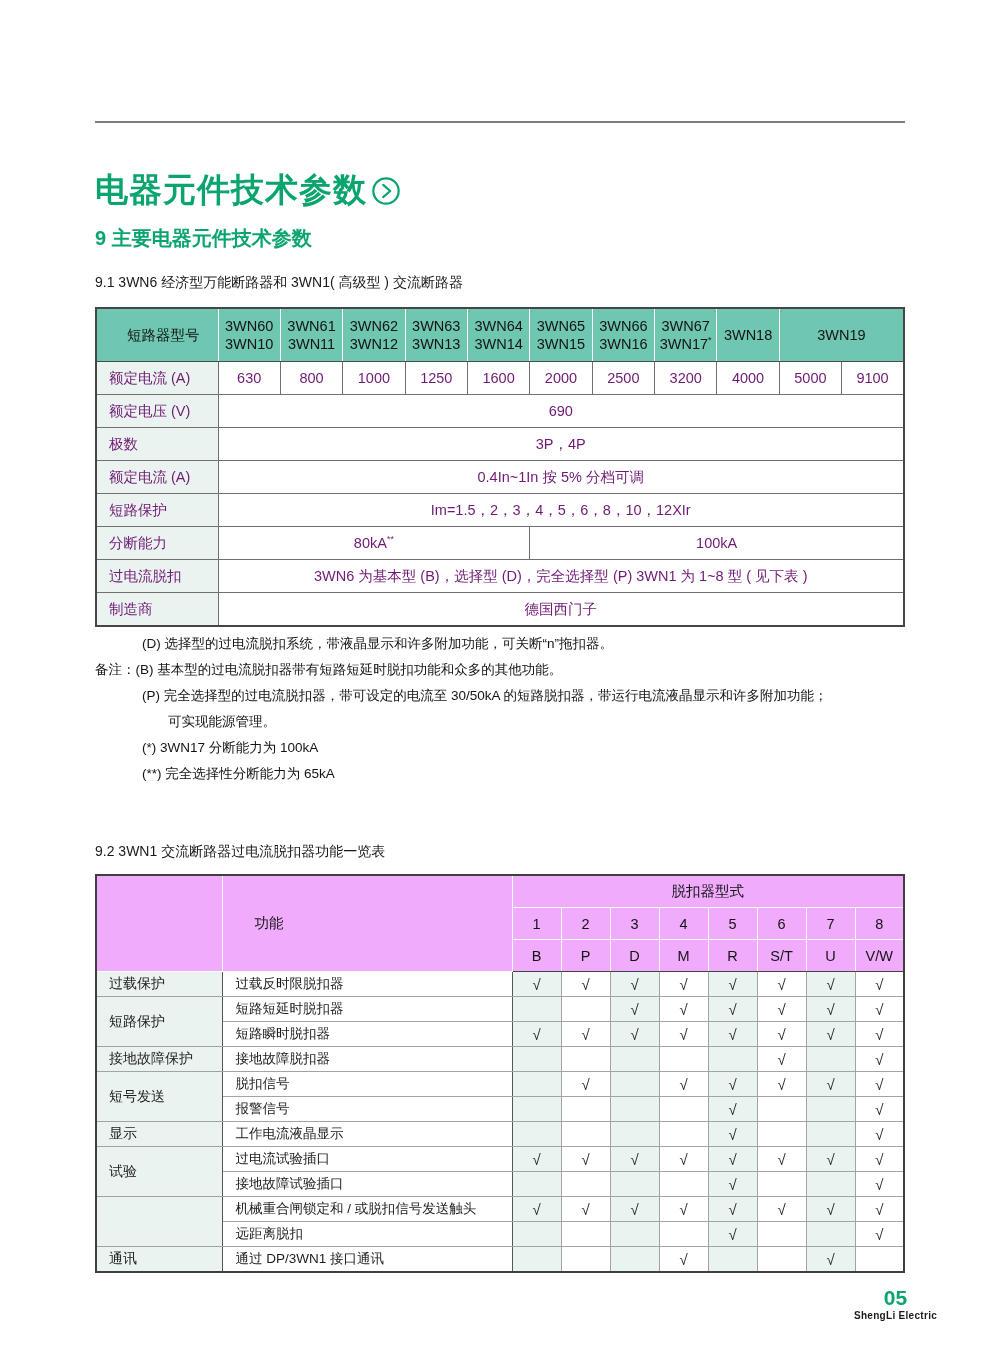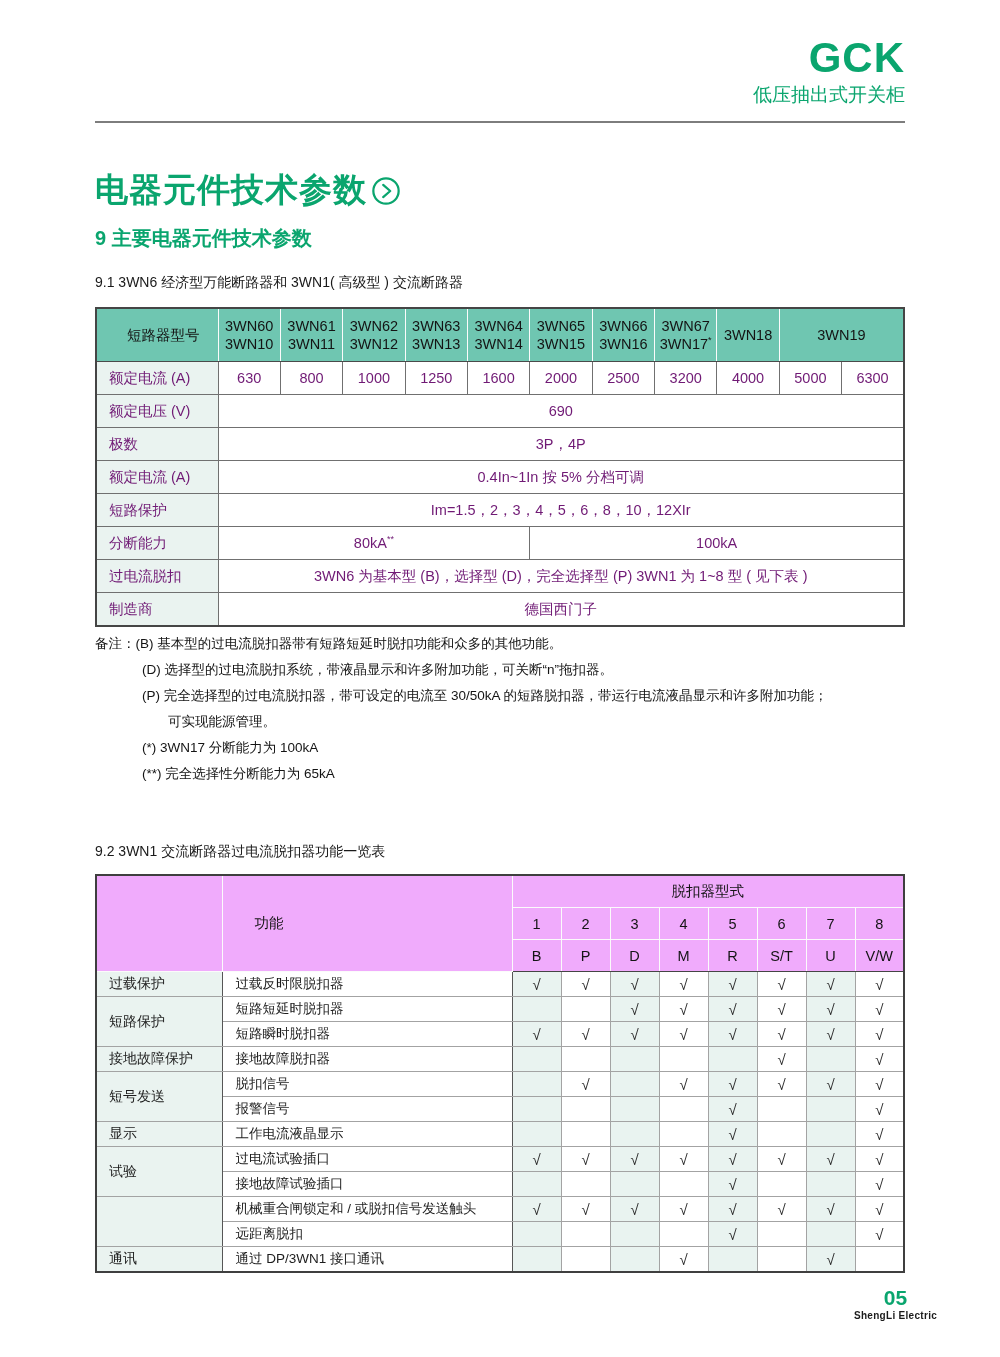--- a/index.html
+++ b/index.html
@@ -60,24 +60,20 @@
   
   .footer{position:absolute;top:1286px;left:818px;width:155px;text-align:center;}
   .pageno{font-size:21px;font-weight:600;color:#0aa56e;line-height:1.1;}
   .logo-text{font-size:10px;font-weight:bold;color:#1b1b1b;letter-spacing:0.3px;margin-top:1px;}
 </style>
 </head>
 <body>
 
 <div class="page">
 
-  <div class="hdr">
-    <div class="brand">GCK</div>
-    <div class="brand-sub">低压抽出式开关柜</div>
-  </div>
   <div class="hdr-line"></div>
 
   <div class="title-row">
     <h1 class="page-title">电器元件技术参数</h1>
     <svg class="fwd-icon" viewBox="0 0 32 32">
       <circle cx="16" cy="16" r="13.5" fill="none" stroke="#0aa56e" stroke-width="2.4"></circle>
       <polyline points="13,9.5 20.5,16 13,22.5" fill="none" stroke="#0aa56e" stroke-width="2.4" stroke-linecap="round" stroke-linejoin="round"></polyline>
     </svg>
   </div>
 
@@ -149,21 +145,21 @@
             <td>630</td>
             <td>800</td>
             <td>1000</td>
             <td>1250</td>
             <td>1600</td>
             <td>2000</td>
             <td>2500</td>
             <td>3200</td>
             <td>4000</td>
             <td>5000</td>
-            <td>6300</td>
+            <td>9100</td>
           </tr>
           <tr>
             <td class="lbl">额定电压 (V)</td>
             <td colspan="11">690</td>
           </tr>
           <tr>
             <td class="lbl">极数</td>
             <td colspan="11">3P，4P</td>
           </tr>
           <tr>
@@ -185,22 +181,22 @@
           </tr>
           <tr>
             <td class="lbl">制造商</td>
             <td colspan="11">德国西门子</td>
           </tr>
         </tbody>
       </table>
     </div>
 
   <div id="notes-mount" class="notes">
+      <div class="nline ind1"><span>(D) 选择型的过电流脱扣系统，带液晶显示和许多附加功能，可关断“n”拖扣器。</span></div>
       <div class="nline"><span>备注：</span><span>(B) 基本型的过电流脱扣器带有短路短延时脱扣功能和众多的其他功能。</span></div>
-      <div class="nline ind1"><span>(D) 选择型的过电流脱扣系统，带液晶显示和许多附加功能，可关断“n”拖扣器。</span></div>
       <div class="nline ind1"><span>(P) 完全选择型的过电流脱扣器，带可设定的电流至 30/50kA 的短路脱扣器，带运行电流液晶显示和许多附加功能；</span></div>
       <div class="nline ind2"><span>可实现能源管理。</span></div>
       <div class="nline ind1"><span>(*) 3WN17 分断能力为 100kA</span></div>
       <div class="nline ind1"><span>(**) 完全选择性分断能力为 65kA</span></div>
     </div>
 
   <div class="cap cap2">9.2  3WN1 交流断路器过电流脱扣器功能一览表</div>
   <div id="table2-mount" class="t2-wrap">
       <table class="t2">
         <colgroup>

